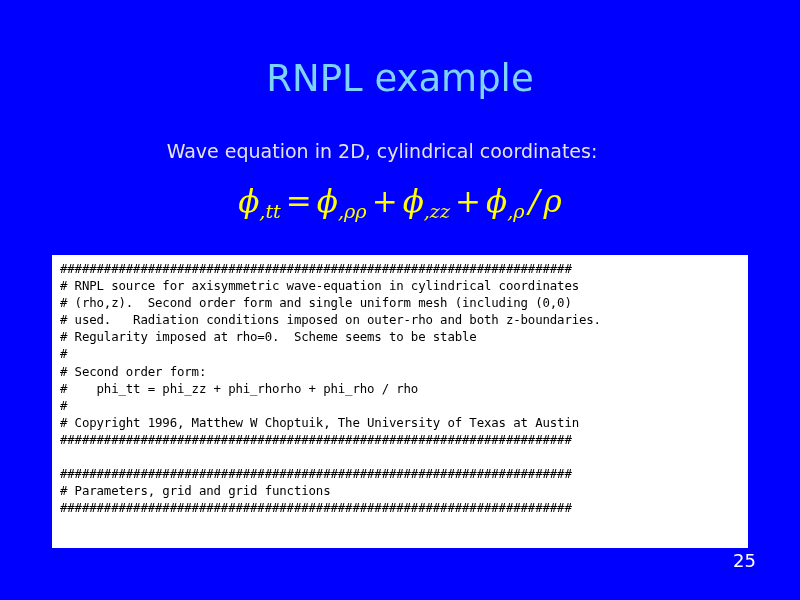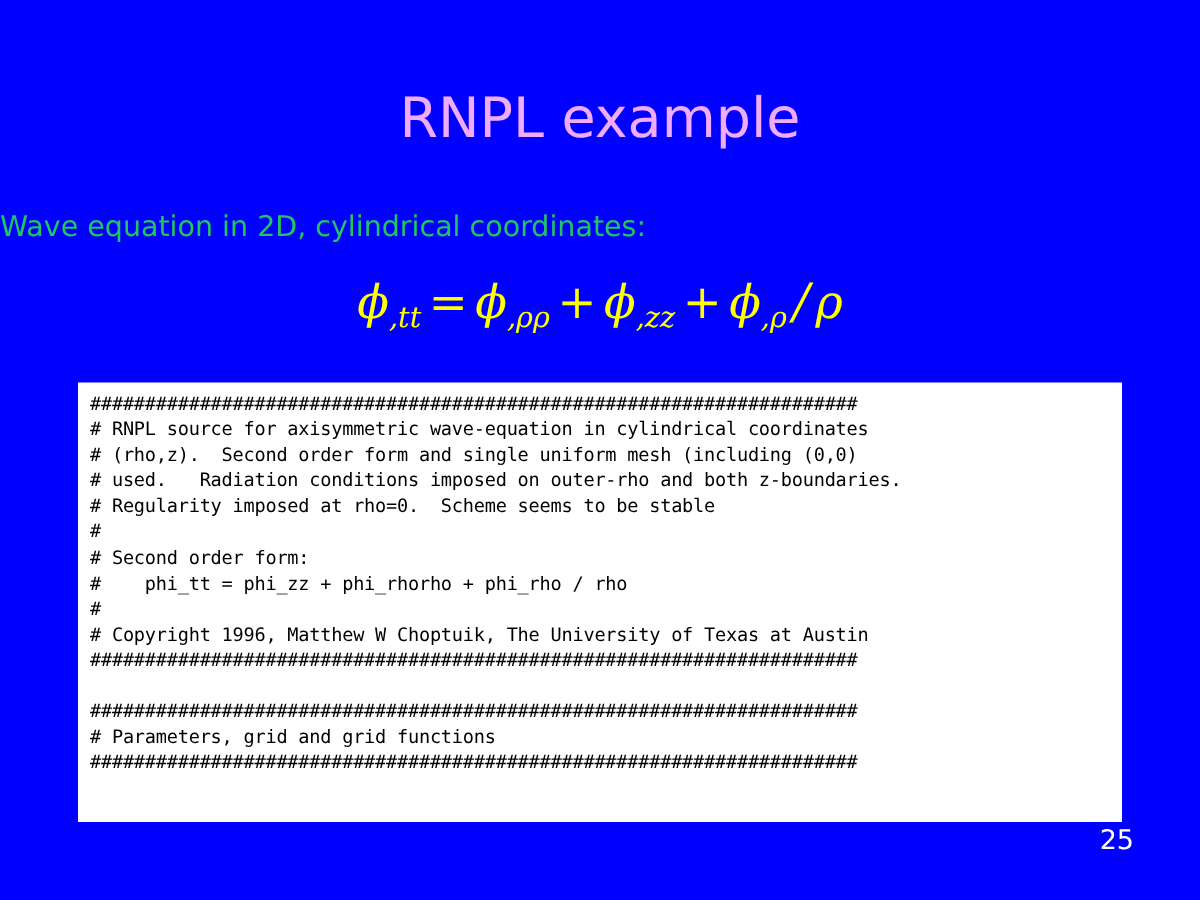--- a/index.html
+++ b/index.html
@@ -19,34 +19,35 @@
     width: 800px;
     height: 600px;
     background: #0000ff;
   }
   #slide-title {
     position: absolute;
     top: 57px;
     left: 0;
     width: 800px;
     text-align: center;
-    color: #f0abfc;
+    color: #7dd3fc;
     font-family: "DejaVu Sans", sans-serif;
     font-size: 37px;
     font-weight: normal;
     letter-spacing: 0px;
     line-height: 44px;
     margin: 0;
   }
   #slide-subtitle {
     position: absolute;
     top: 139px;
     left: 0;
     width: 764px;
-    color: #22c55e;
+    text-align: center;
+    color: #e5e5e5;
     font-family: "DejaVu Sans", sans-serif;
     font-size: 19px;
     line-height: 24px;
   }
   #equation {
     position: absolute;
     top: 180px;
     left: 0;
     width: 800px;
     text-align: center;

